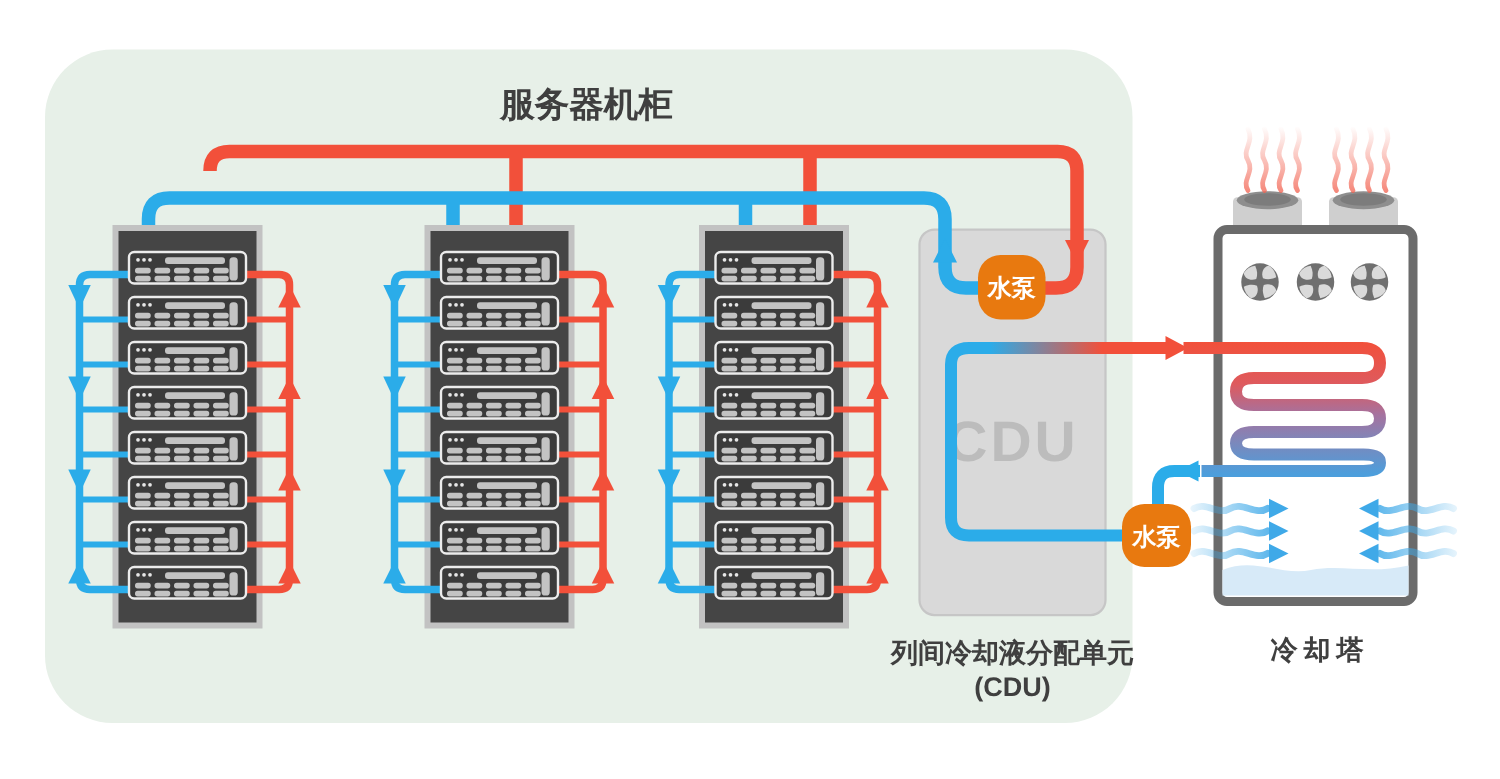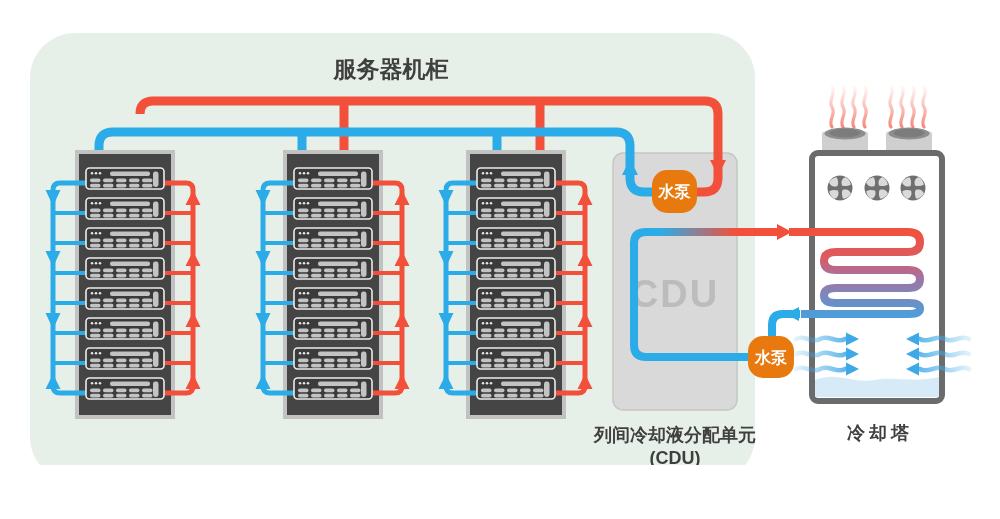--- a/index.html
+++ b/index.html
@@ -1,16 +1,16 @@
 <!DOCTYPE html>
 <html><head>
 <meta charset="utf-8">
 <style>
   html,body{margin:0;padding:0;background:#ffffff;}
-  .stage{width:1000px;height:465px;position:relative;overflow:hidden;background:#fff;}
+  .stage{width:1000px;height:519px;position:relative;overflow:hidden;background:#fff;}
   svg{display:block;}
   text{font-family:"Liberation Sans","DejaVu Sans",sans-serif;font-weight:700;}
   .title-text{font-size:23px;}
   .caption-text{font-size:18px;}
   .tower-caption{font-size:18px;letter-spacing:4px;}
   .cdu-watermark{font-size:38px;letter-spacing:2px;}
   .pump-label{font-size:16px;fill:#ffffff;}
 </style>
 </head>
 <body>

